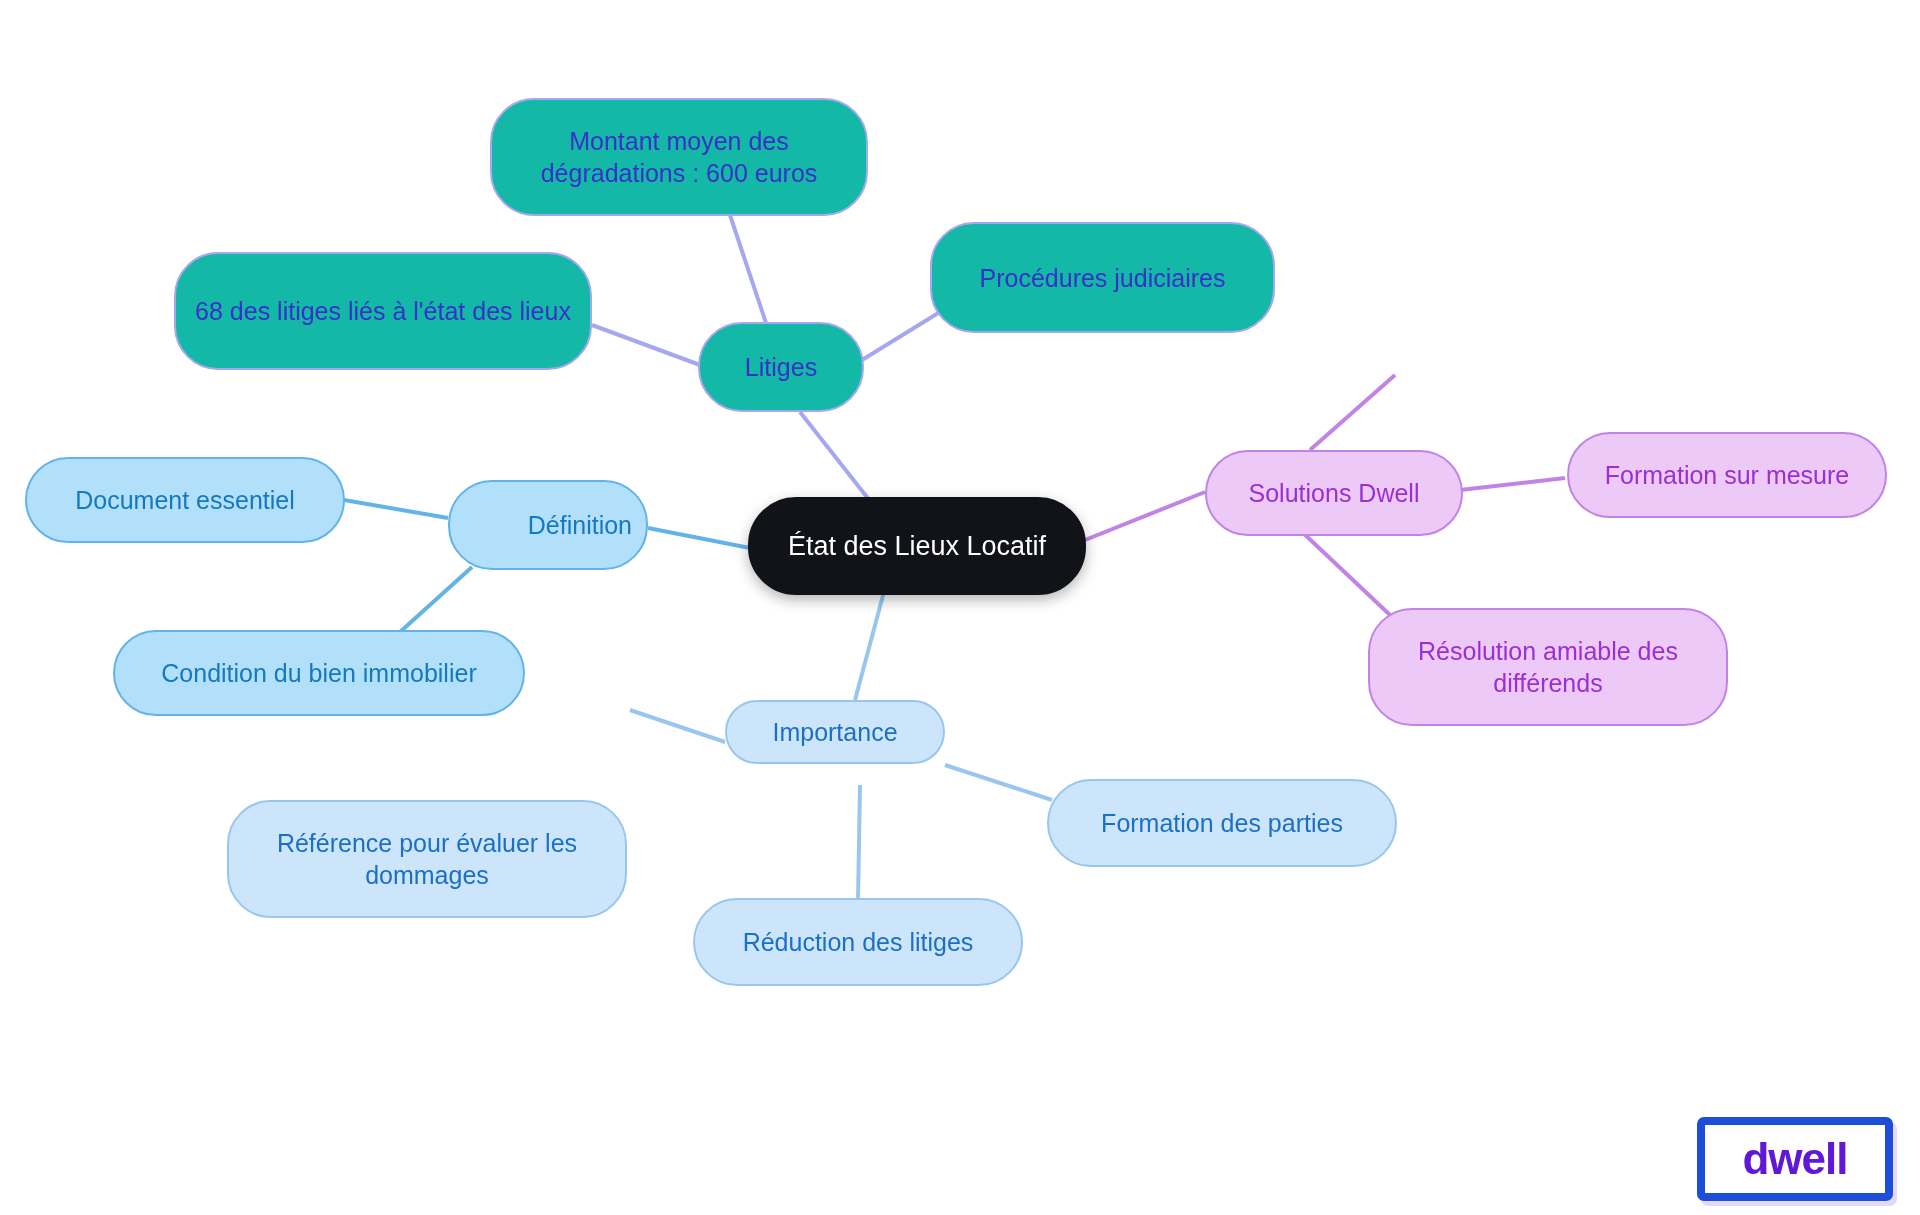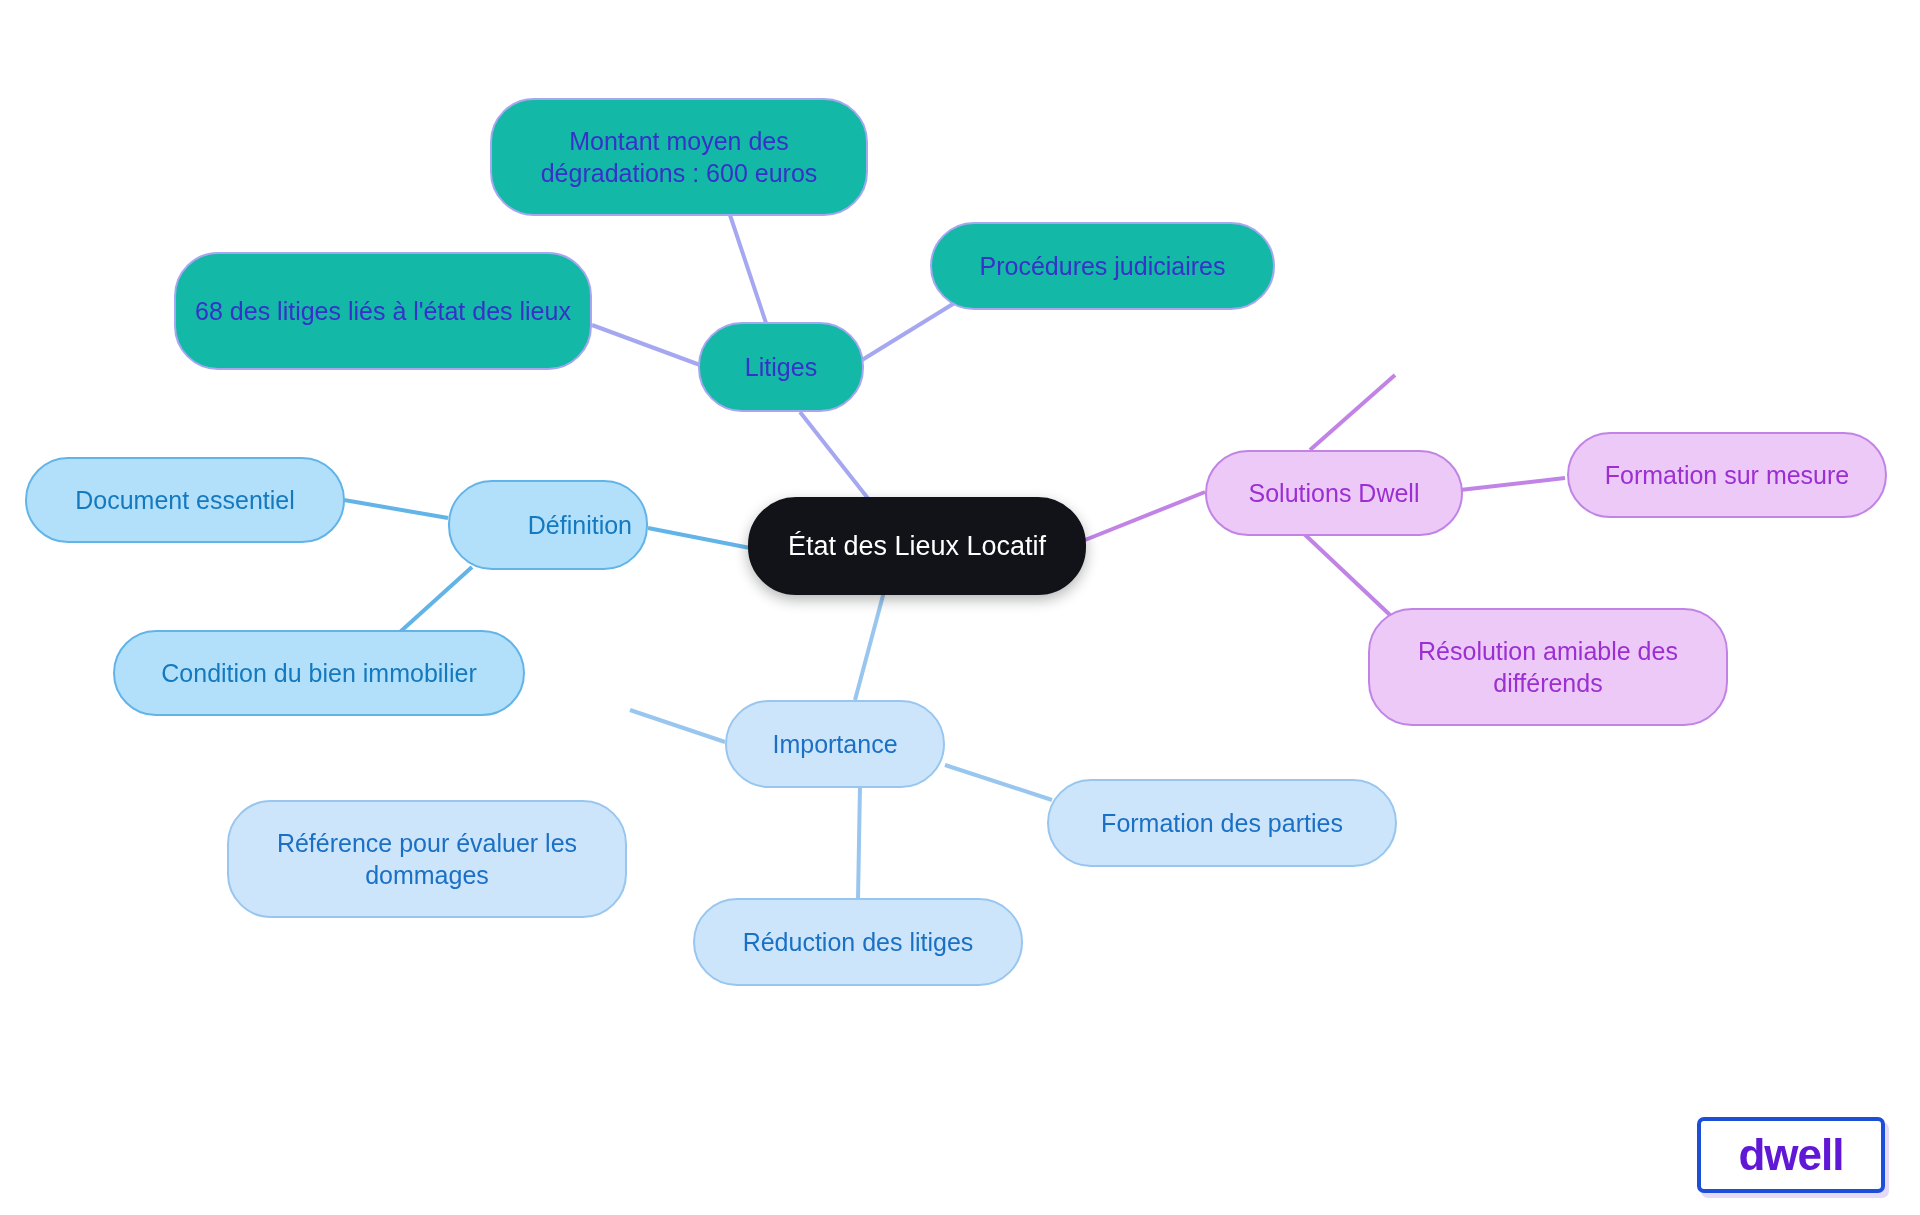--- a/index.html
+++ b/index.html
@@ -74,21 +74,21 @@
     color: #9b2fd2;
     font-size: 25px;
   }
   #logo {
     position: absolute;
     left: 1697px;
     top: 1117px;
     width: 180px;
     height: 68px;
     background: #ffffff;
-    border: 4px solid #1d4ed8;
+    border: 8px solid #1d4ed8;
     border-radius: 7px;
     display: flex;
     align-items: center;
     justify-content: center;
     box-shadow: 4px 5px 0 rgba(170,130,230,0.30);
   }
   #logo span {
     color: #6117d6;
     font-size: 44px;
     font-weight: bold;
@@ -131,37 +131,37 @@
   </div>
 
   <div class="node purple" style="left:490px; top:98px; width:378px; height:118px;">
     <span>Montant moyen des dégradations : 600 euros</span>
   </div>
 
   <div class="node purple" style="left:174px; top:252px; width:418px; height:118px;">
     <span>68 des litiges liés à l'état des lieux</span>
   </div>
 
-  <div class="node purple" style="left:930px; top:222px; width:345px; height:88px;">
+  <div class="node purple" style="left:930px; top:222px; width:345px; height:111px;">
     <span>Procédures judiciaires</span>
   </div>
 
   <div class="node blue-med" style="left:448px; top:480px; width:200px; height:90px;justify-content:flex-end;">
     <span>Définition</span>
   </div>
 
   <div class="node blue-med" style="left:25px; top:457px; width:320px; height:86px;">
     <span>Document essentiel</span>
   </div>
 
   <div class="node blue-med" style="left:113px; top:630px; width:412px; height:86px;">
     <span>Condition du bien immobilier</span>
   </div>
 
-  <div class="node blue-light" style="left:725px; top:700px; width:220px; height:88px;">
+  <div class="node blue-light" style="left:725px; top:700px; width:220px; height:64px;">
     <span>Importance</span>
   </div>
 
   <div class="node blue-light" style="left:227px; top:800px; width:400px; height:118px;">
     <span>Référence pour évaluer les dommages</span>
   </div>
 
   <div class="node blue-light" style="left:693px; top:898px; width:330px; height:88px;text-align:right;">
     <span>Réduction des litiges</span>
   </div>

